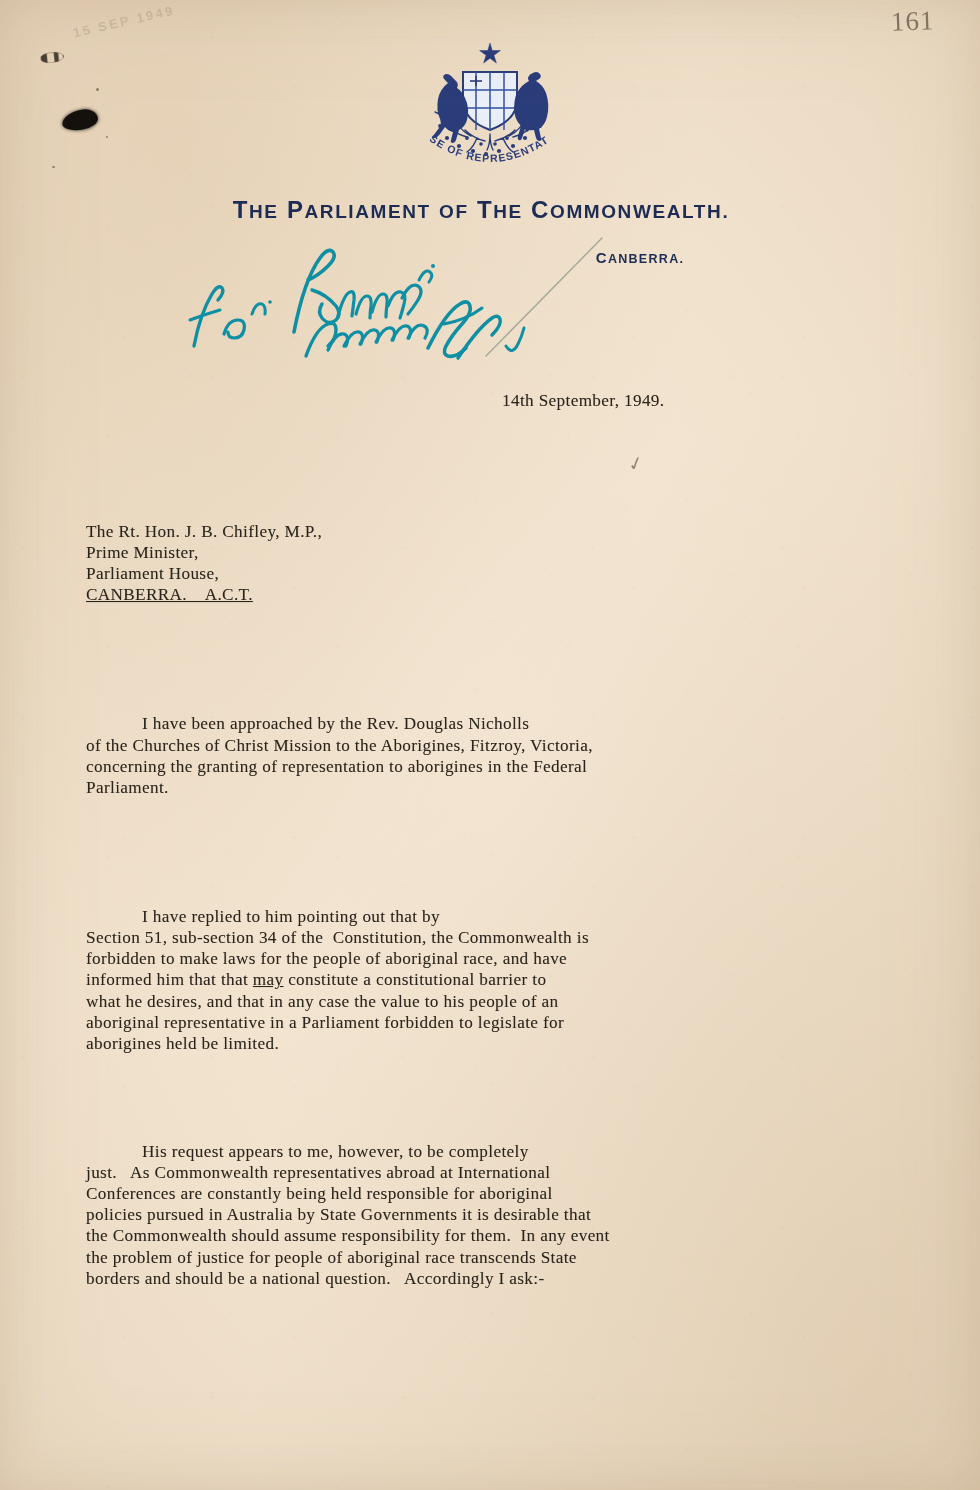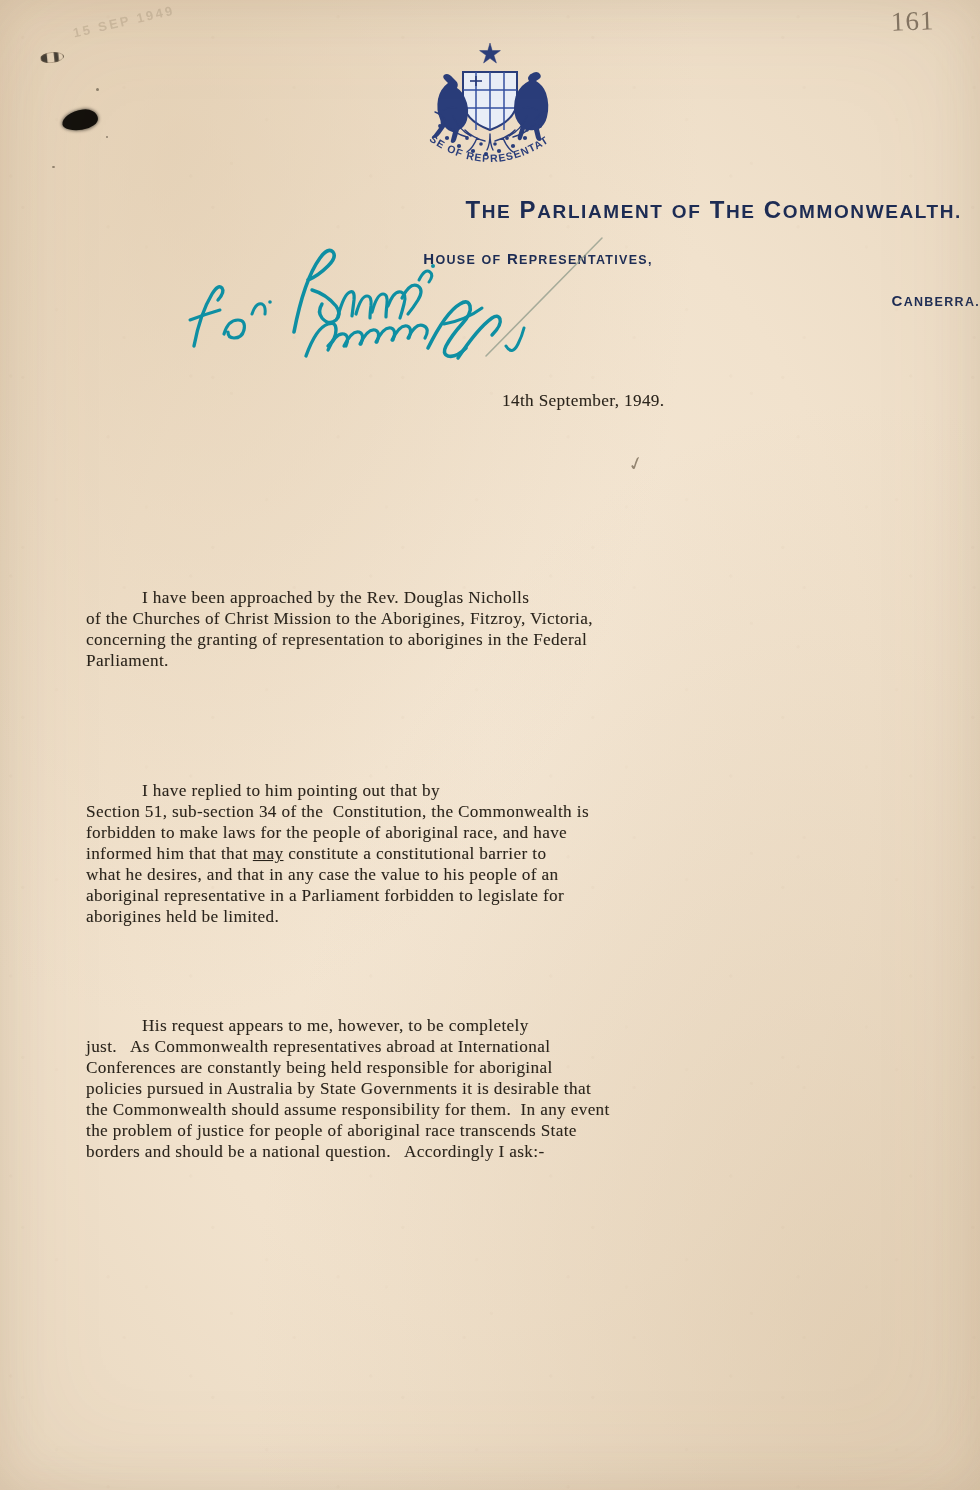--- a/index.html
+++ b/index.html
@@ -125,37 +125,37 @@
   
   .letterhead {
     position: absolute;
     top: 196px;
     left: 0;
     right: 0;
     color: #1d2c54;
     font-weight: bold;
   }
   .lh-title {
-    text-align: right;
+    text-align: center;
     font-size: 24px;
     letter-spacing: 1.6px;
     padding-right: 18px;
   }
   .lh-title .sc { font-size: 19px; }
   .lh-sub1 {
     margin-top: 26px;
     text-align: center;
     font-size: 15px;
     letter-spacing: 1.3px;
     padding-left: 96px;
   }
   .lh-sub1 .sc { font-size: 12.5px; }
   .lh-sub2 {
     margin-top: 25px;
-    text-align: right;
+    text-align: center;
     font-size: 15px;
     letter-spacing: 1.3px;
     padding-left: 300px;
   }
   .lh-sub2 .sc { font-size: 12.5px; }
 
   
   .annotation {
     position: absolute;
     top: 228px;
@@ -267,21 +267,20 @@
         <path id="crestArc" d="M46,104 q59,40 118,0" fill="none" stroke="none"></path>
         <text font-family="'Liberation Sans',sans-serif" font-size="10.5" font-weight="bold" fill="#2a3d7a" stroke="none" letter-spacing="1.1">
           <textPath href="#crestArc" startOffset="50%" text-anchor="middle">HOUSE OF REPRESENTATIVES</textPath>
         </text>
       </g>
     </svg>
   </div>
 
   <div class="letterhead">
     <div class="lh-title">T<span class="sc">HE</span> P<span class="sc">ARLIAMENT</span> <span class="sc">OF</span> T<span class="sc">HE</span> C<span class="sc">OMMONWEALTH.</span></div>
-    <div class="lh-sub1">H<span class="sc">OUSE</span> <span class="sc">OF</span> R<span class="sc">EPRESENTATIVES,</span></div>
     <div class="lh-sub2">C<span class="sc">ANBERRA.</span></div>
   </div>
 
   <div class="annotation">
 
     <svg width="420" height="130" viewBox="0 0 420 130" aria-hidden="true">
       <g fill="none" stroke="#0e8fa3" stroke-linecap="round" stroke-linejoin="round">
 
         <path d="M8,118 q6,-32 18,-52 q6,-10 10,-6 q3,4 -4,12" stroke-width="3.4"></path>
         <path d="M4,92 q16,-6 30,-10" stroke-width="3"></path>
@@ -316,20 +315,24 @@
 
         <path d="M320,118 q6,10 12,-2 q4,-8 6,-16" stroke-width="3"></path>
       </g>
     </svg>
   </div>
 
   <div class="typescript">
 
     <div class="date-line">14th September, 1949.</div>
 
+    <div class="addressee"><span>The Rt. Hon. J. B. Chifley, M.P.,</span>
+<span>Prime Minister,</span>
+<span>Parliament House,</span>
+<span class="u">CANBERRA.    A.C.T.</span></div>
 
 
     <div class="para">            I have been approached by the Rev. Douglas Nicholls
 of the Churches of Christ Mission to the Aborigines, Fitzroy, Victoria,
 concerning the granting of representation to aborigines in the Federal
 Parliament.</div>
 
 
     <div class="para"><span>            I have replied to him pointing out that by
 Section 51, sub-section 34 of the  Constitution, the Commonwealth is

